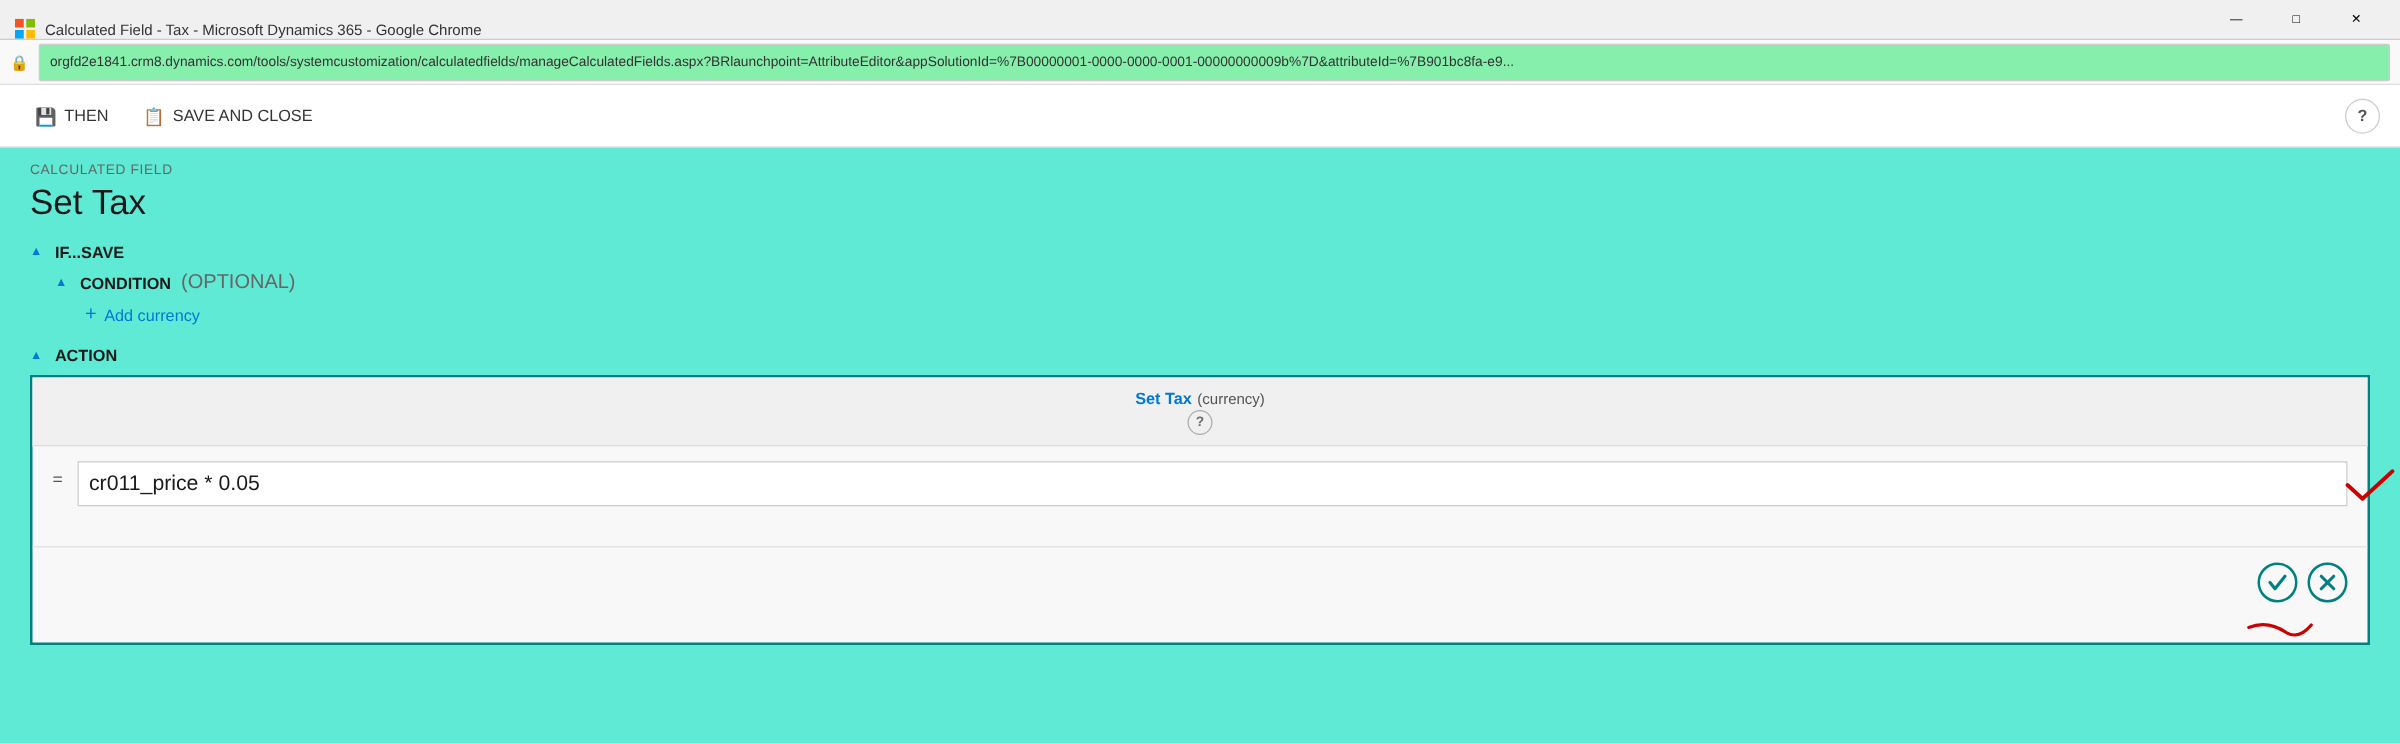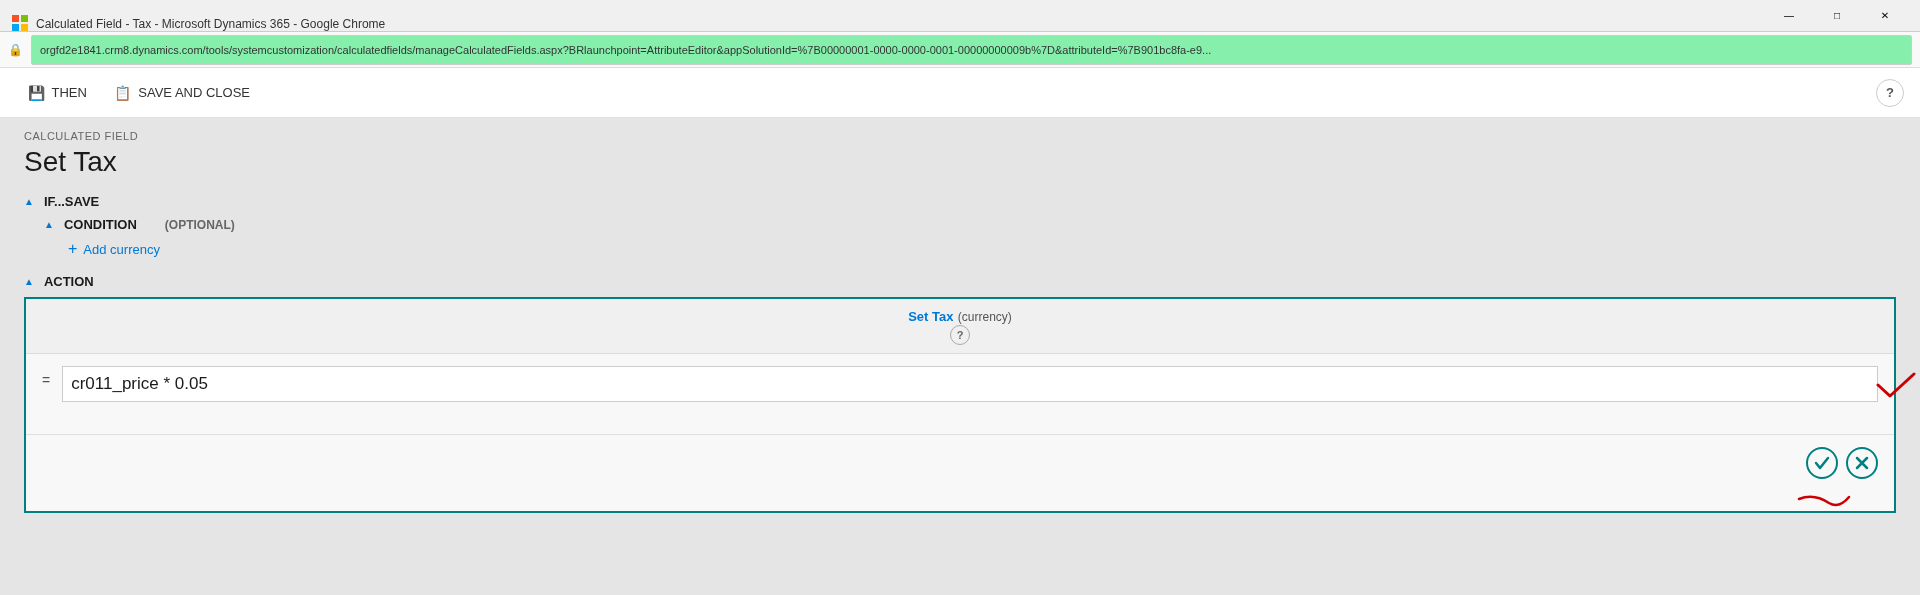--- a/index.html
+++ b/index.html
@@ -77,21 +77,21 @@
       width: 28px; height: 28px;
       border: 1px solid #ccc;
       border-radius: 50%;
       display: flex; align-items: center; justify-content: center;
       font-size: 13px; font-weight: bold; color: #555;
       cursor: pointer;
     }
 
     
     .page-content {
-      background: #e5e5e5;
+      background: #5eead4;
       padding: 12px 24px 0 24px;
       height: calc(595px - 32px - 36px - 50px);
       overflow-y: auto;
     }
     .calculated-field-label {
       font-size: 11px;
       color: #666;
       text-transform: uppercase;
       letter-spacing: 0.5px;
       margin-bottom: 4px;
@@ -124,24 +124,23 @@
       display: flex;
       align-items: center;
       gap: 8px;
       margin-bottom: 8px;
       font-size: 13px;
       font-weight: 600;
       color: #1a1a1a;
       cursor: pointer;
     }
     .optional-label {
-      font-weight: 700;
+      font-weight: 400;
       color: #666;
-      font-size: 12px;
-      margin-left: 20px;
+      font-size: 16px;
     }
     .add-condition {
       display: flex;
       align-items: center;
       gap: 6px;
       margin-left: 24px;
       margin-bottom: 16px;
       font-size: 13px;
       color: #0078d4;
       cursor: pointer;

